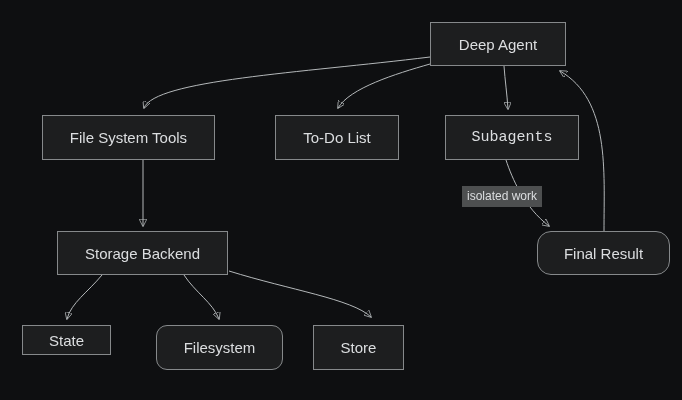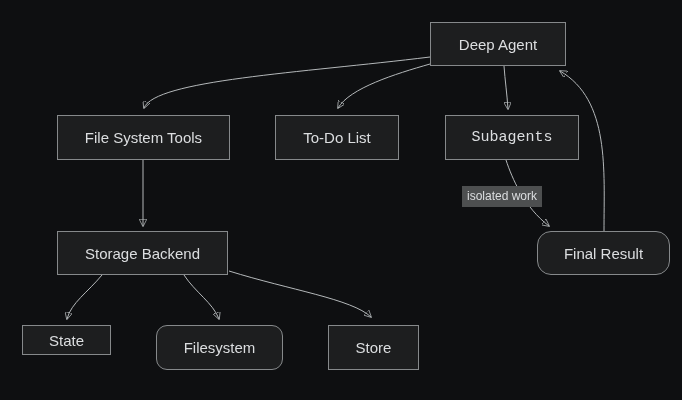--- a/index.html
+++ b/index.html
@@ -71,21 +71,21 @@
     <path d="M 143 160 L 143 226" marker-end="url(#arrow)"></path>
     <path d="M 102 275 C 88 292, 71 303, 67 319" marker-end="url(#arrow)"></path>
     <path d="M 184 275 C 195 292, 213 303, 219 319" marker-end="url(#arrow)"></path>
     <path d="M 229 271 C 290 290, 352 299, 371 317" marker-end="url(#arrow)"></path>
   </svg>
 
   <div class="node" style="left:430px; top:22px; width:136px; height:44px;">
     <span>Deep Agent</span>
   </div>
 
-  <div class="node" style="left:57px; top:115px; width:173px; height:45px;">
+  <div class="node" style="left:42px; top:115px; width:173px; height:45px;">
     <span>File System Tools</span>
   </div>
 
   <div class="node" style="left:275px; top:115px; width:124px; height:45px;">
     <span>To-Do List</span>
   </div>
 
   <div class="node" style="left:445px; top:115px; width:134px; height:45px;font-family:Liberation Mono, monospace;">
     <span>Subagents</span>
   </div>
@@ -99,19 +99,19 @@
   </div>
 
   <div class="node" style="left:22px; top:325px; width:89px; height:30px;">
     <span>State</span>
   </div>
 
   <div class="node" style="left:156px; top:325px; width:127px; height:45px;border-radius:11px;">
     <span>Filesystem</span>
   </div>
 
-  <div class="node" style="left:328px; top:325px; width:91px; height:45px;">
+  <div class="node" style="left:313px; top:325px; width:91px; height:45px;">
     <span>Store</span>
   </div>
 
   <div class="edge-label" style="left:462px; top:186px;">isolated work</div>
 
 </div>
 
 </body></html>

